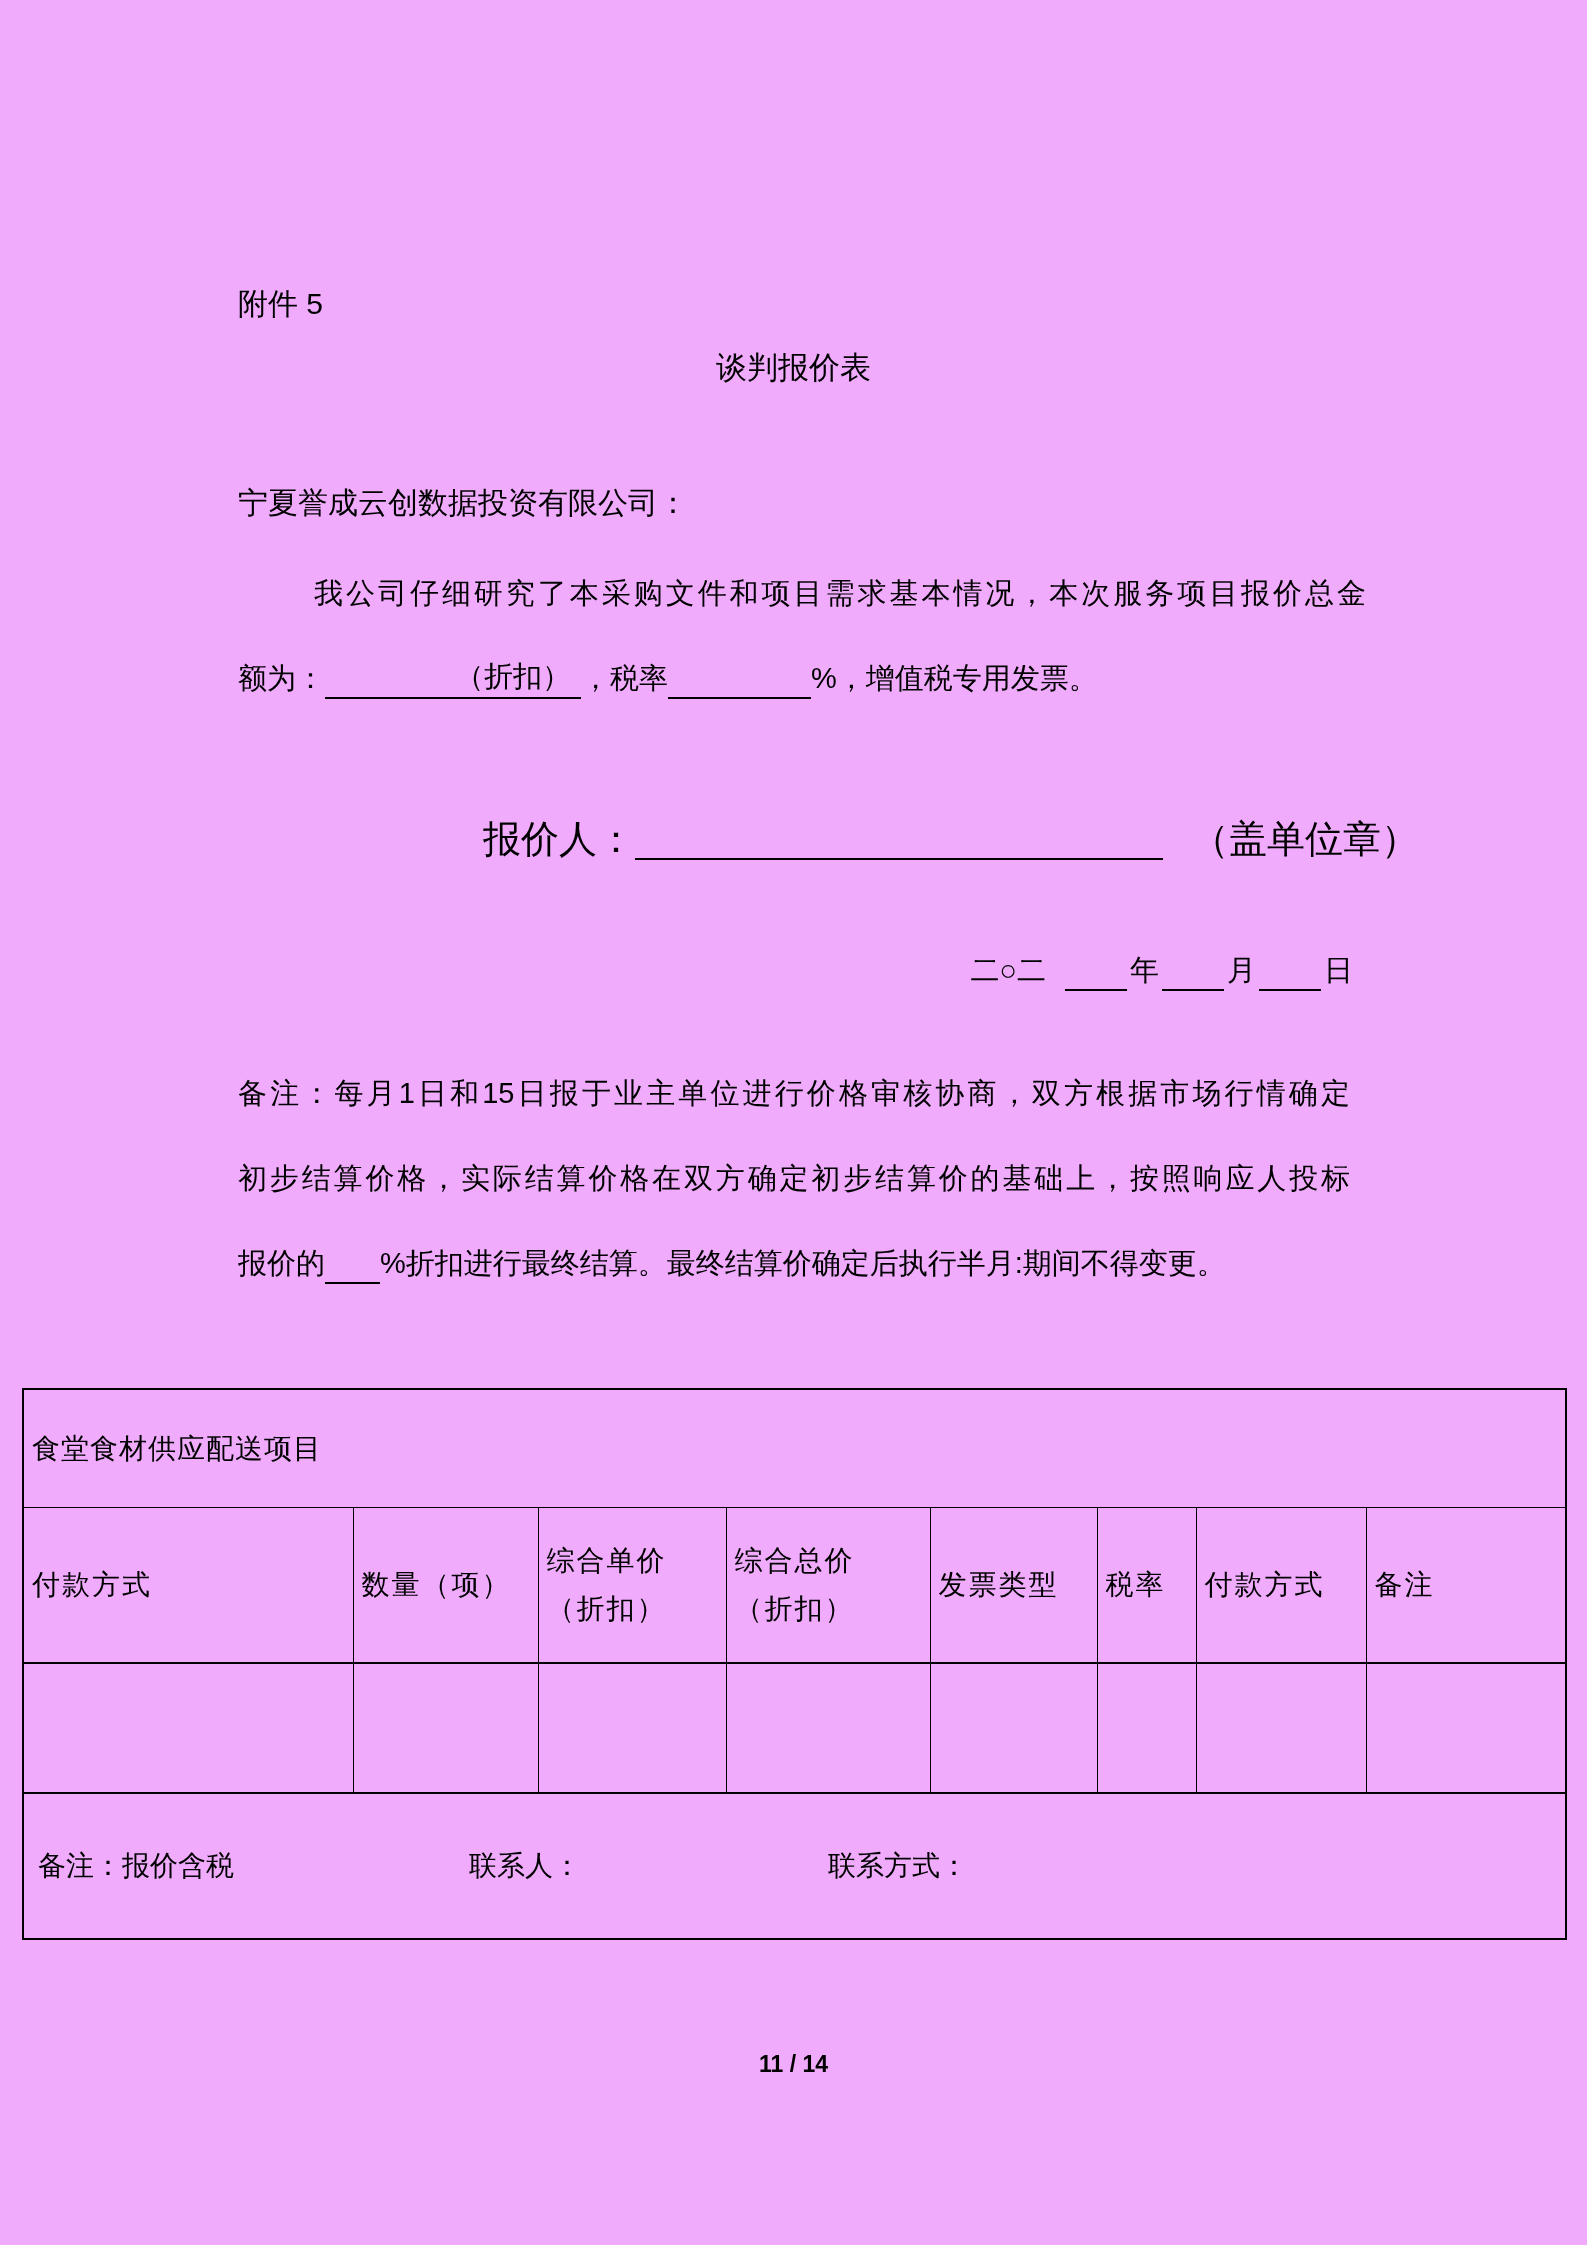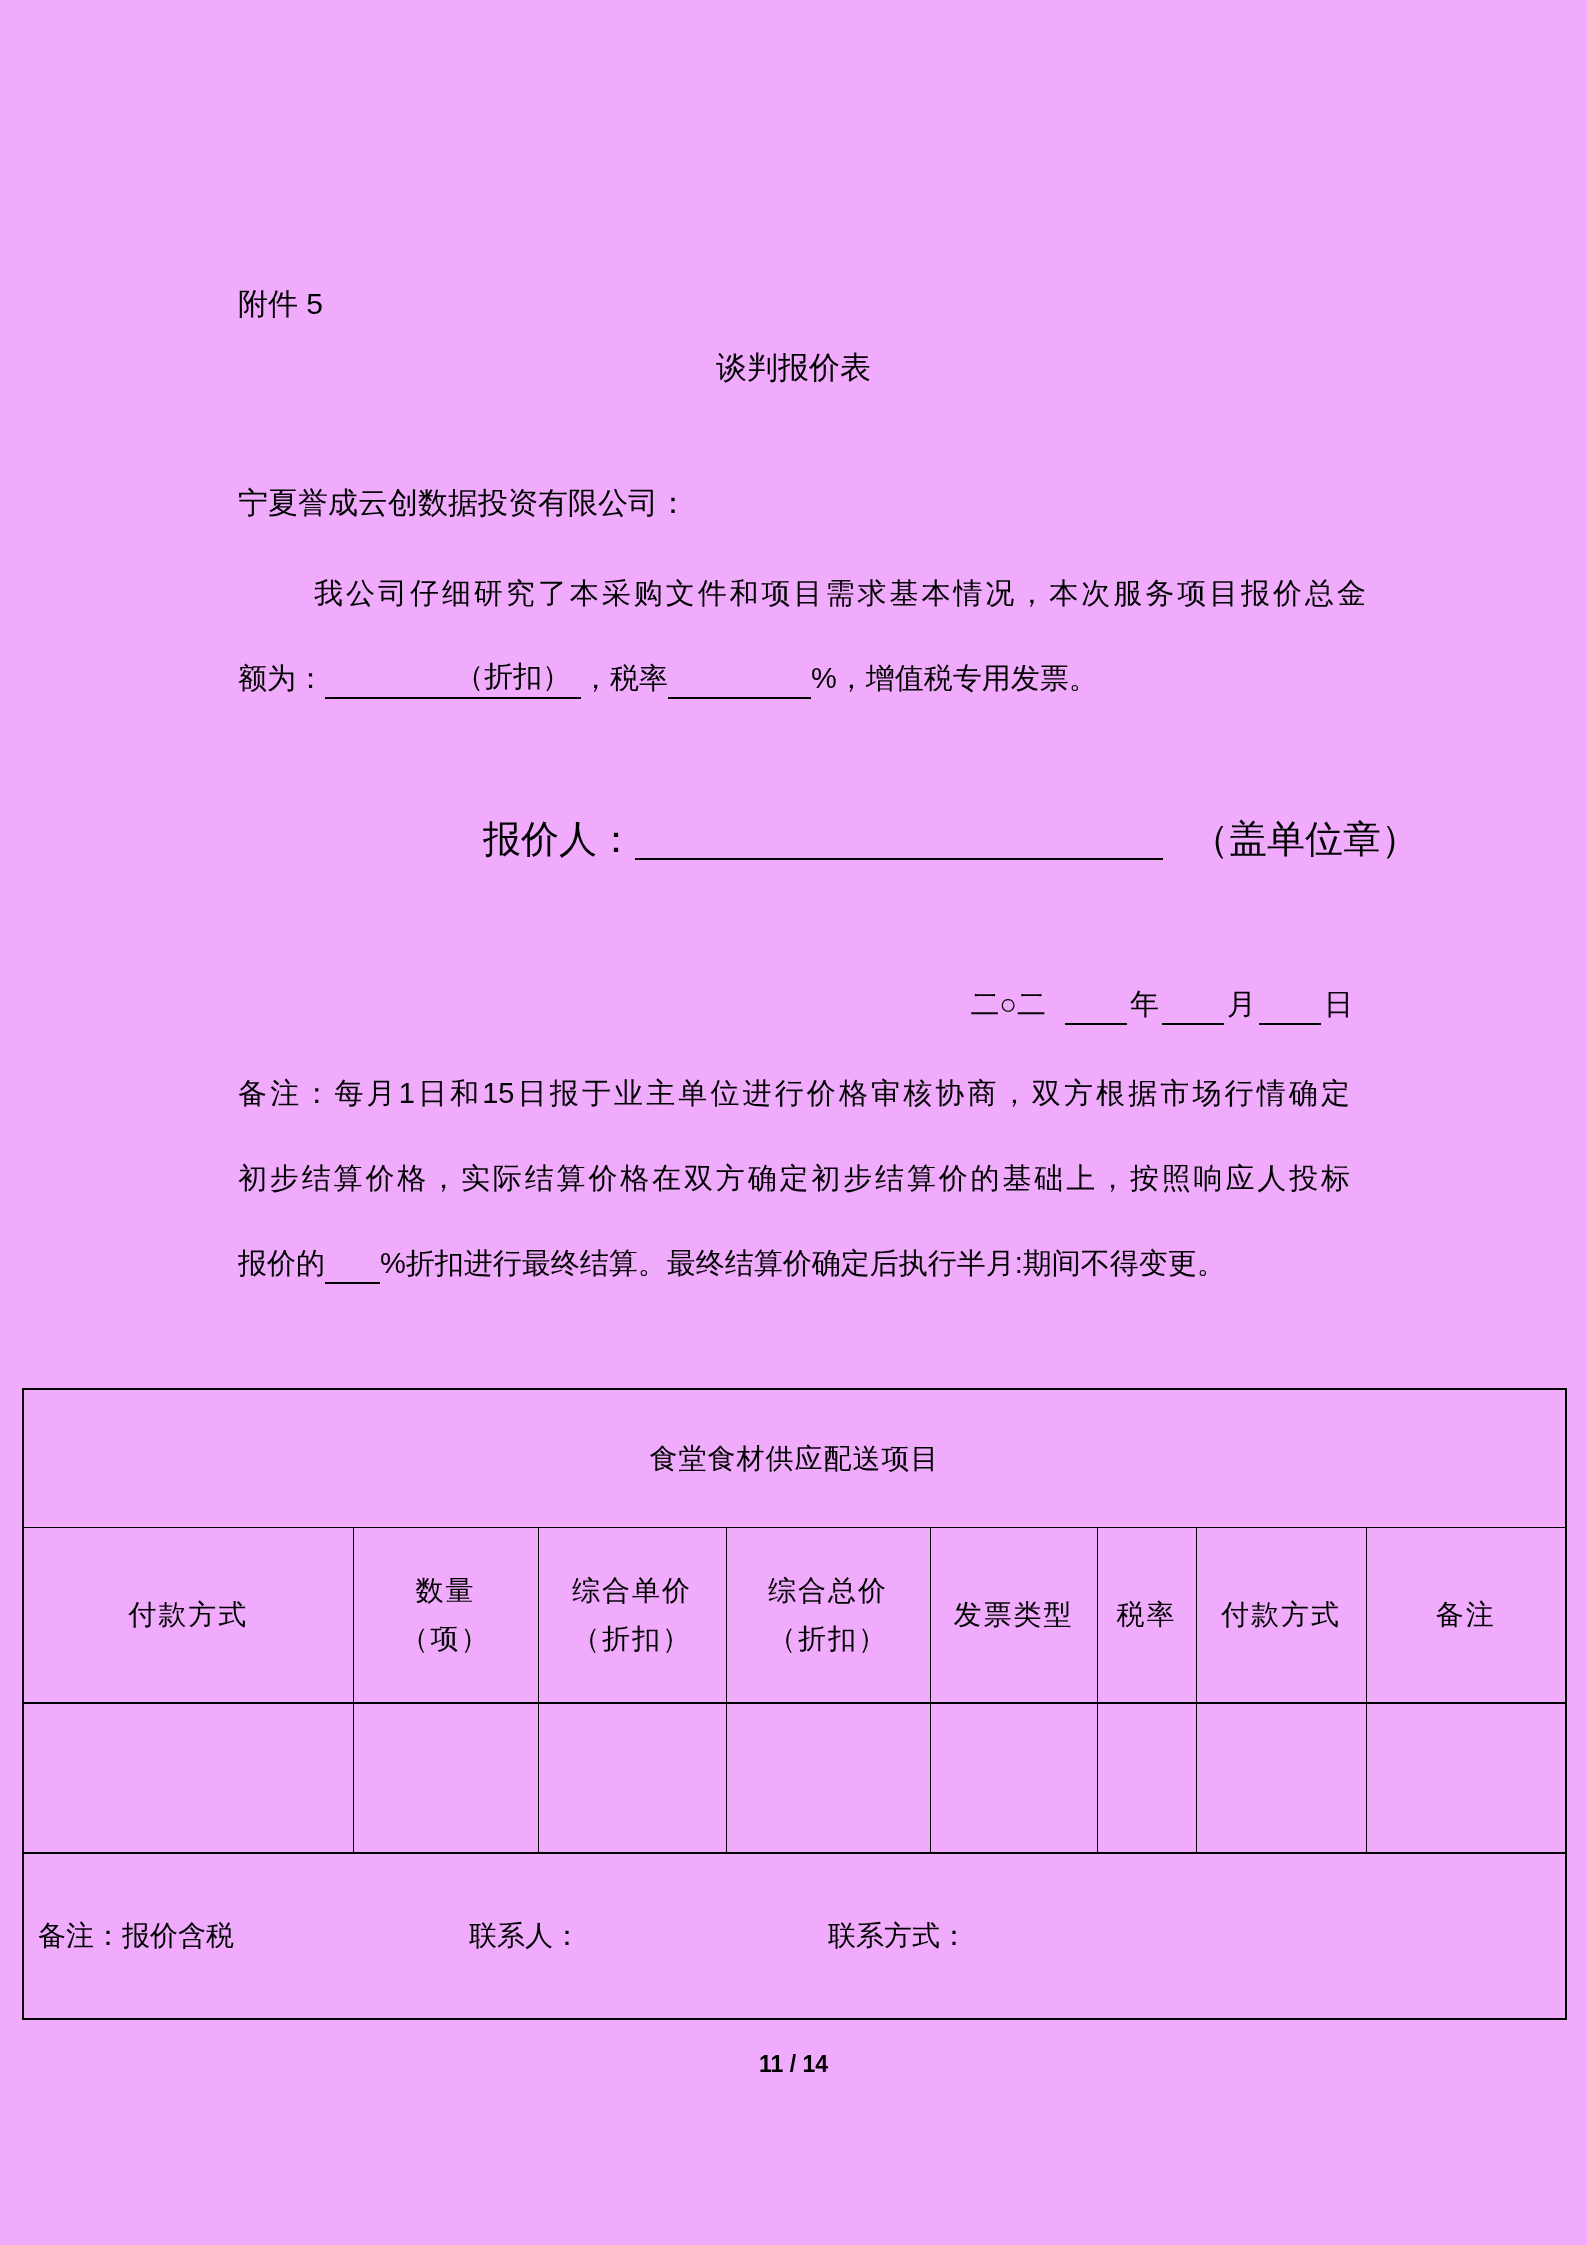--- a/index.html
+++ b/index.html
@@ -20,21 +20,21 @@
 
   .p1l1 {
     left: 254px; top: 572px; width: 1112px;
     font-size: 29px; line-height: 42px;
     text-indent: 60px;
     text-align: justify; text-align-last: justify;
   }
   .p1l2 { left: 238px; top: 657px; font-size: 29px; line-height: 42px; }
 
   .quoter { left: 483px; top: 818px; font-size: 38px; line-height: 42px; }
-  .dateline { right: 234px; top: 983px; font-size: 29px; line-height: 42px; }
+  .dateline { right: 234px; top: 949px; font-size: 29px; line-height: 42px; }
 
   .note1 {
     left: 238px; top: 1072px; width: 1112px;
     font-size: 29px; line-height: 42px;
     text-align: justify; text-align-last: justify;
   }
   .note2 {
     left: 238px; top: 1157px; width: 1112px;
     font-size: 29px; line-height: 42px;
     text-align: justify; text-align-last: justify;
@@ -72,23 +72,22 @@
     width: 1543px;
     border-collapse: collapse;
     table-layout: fixed;
     font-family: "Liberation Serif", "DejaVu Serif", serif;
     font-size: 28px;
     color: #000;
     border: 2px solid #000;
   }
   table.quote-table td {
     border: 1px solid #000;
-    text-align: center;
     vertical-align: middle;
-    padding: 18px;
+    padding: 8px;
   }
   tr.row-title td    { height: 101px; letter-spacing: 1px; border-bottom-width: 1px; }
   tr.row-headers td  { height: 138px; letter-spacing: 2px; line-height: 1.7; border-bottom-width: 2px; }
   tr.row-empty td    { height: 112px; border-bottom-width: 2px; }
   tr.row-footer td   { height: 128px; position: relative; }
   .prewrap { white-space: pre-line; }
 
   .tf-note    { position: absolute; left: 14px;  top: 50%; transform: translateY(-50%); white-space: nowrap; }
   .tf-contact { position: absolute; left: 445px; top: 50%; transform: translateY(-50%); white-space: nowrap; }
   .tf-method  { position: absolute; left: 804px; top: 50%; transform: translateY(-50%); white-space: nowrap; }

